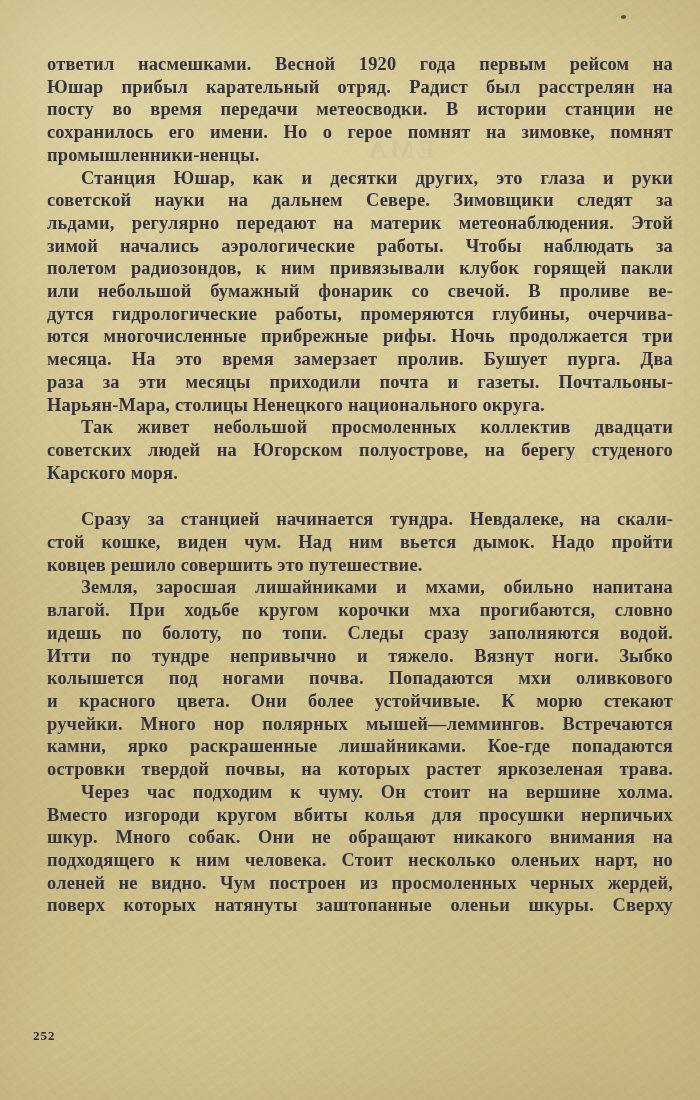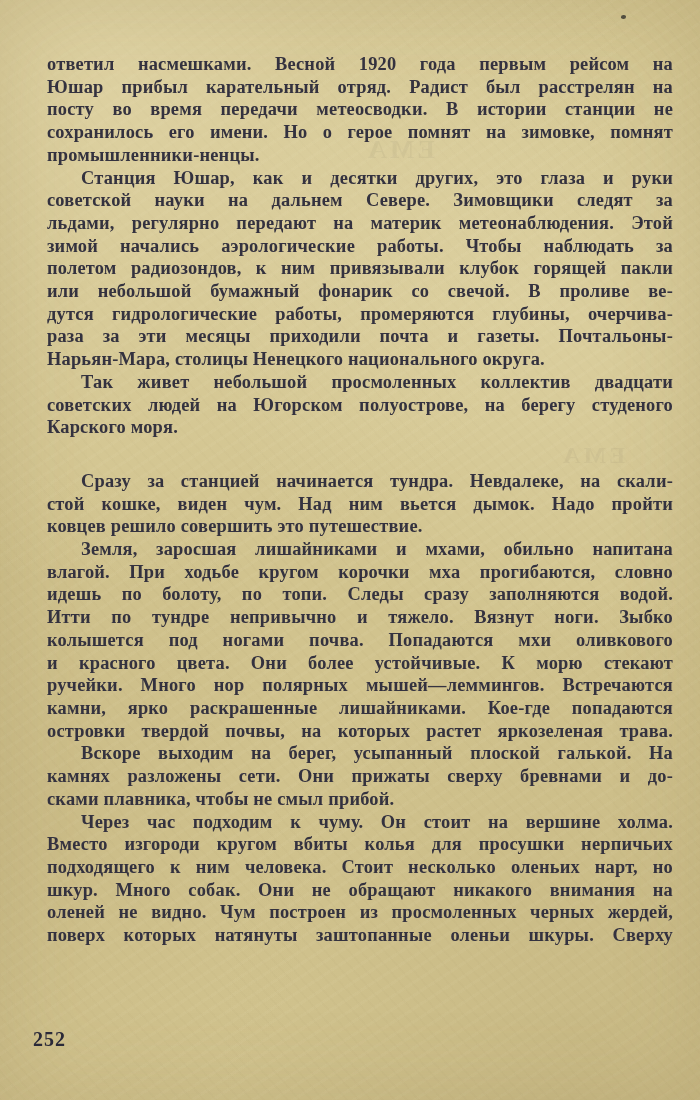--- a/index.html
+++ b/index.html
@@ -29,41 +29,41 @@
     left: 47px;
     top: 53px;
     width: 626px;
     color: var(--ink, #34323f);
     font-size: 18.4px;
     font-weight: 700;
     line-height: 22.7px;
     letter-spacing: 0.2px;
   }
   .section + .section {
-    margin-top: 31px;
+    margin-top: 24px;
   }
   .line {
     text-align: justify;
     text-align-last: left;
     -moz-text-align-last: left;
     white-space: normal;
   }
   .line.just {
     text-align-last: justify;
     -moz-text-align-last: justify;
   }
   .line.indent {
     text-indent: 34px;
   }
   .page-number {
     position: absolute;
     left: 33px;
     top: 1028px;
     color: var(--ink-dark, #2a2938);
-    font-size: 20px;
+    font-size: 13px;
     font-weight: 700;
     letter-spacing: 1px;
   }
   .speck {
     position: absolute;
     left: 621px;
     top: 15px;
     width: 5px;
     height: 4px;
     background: #3c3a33;
@@ -97,20 +97,22 @@
           <div class="line">промышленники-ненцы.</div>
         </div>
         <div class="paragraph">
           <div class="line just indent">Станция Юшар, как и десятки других, это глаза и руки</div>
           <div class="line just">советской науки на дальнем Севере. Зимовщики следят за</div>
           <div class="line just">льдами, регулярно передают на материк метеонаблюдения. Этой</div>
           <div class="line just">зимой начались аэрологические работы. Чтобы наблюдать за</div>
           <div class="line just">полетом радиозондов, к ним привязывали клубок горящей пакли</div>
           <div class="line just">или небольшой бумажный фонарик со свечой. В проливе ве-</div>
           <div class="line just">дутся гидрологические работы, промеряются глубины, очерчива-</div>
+          <div class="line just">ются многочисленные прибрежные рифы. Ночь продолжается три</div>
+          <div class="line just">месяца. На это время замерзает пролив. Бушует пурга. Два</div>
           <div class="line just">раза за эти месяцы приходили почта и газеты. Почтальоны-</div>
           <div class="line">Нарьян-Мара, столицы Ненецкого национального округа.</div>
         </div>
         <div class="paragraph">
           <div class="line just indent">Так живет небольшой просмоленных коллектив двадцати</div>
           <div class="line just">советских людей на Югорском полуострове, на берегу студеного</div>
           <div class="line">Карского моря.</div>
         </div>
       </div>
       <div class="section">
@@ -124,29 +126,24 @@
           <div class="line just">влагой. При ходьбе кругом корочки мха прогибаются, словно</div>
           <div class="line just">идешь по болоту, по топи. Следы сразу заполняются водой.</div>
           <div class="line just">Итти по тундре непривычно и тяжело. Вязнут ноги. Зыбко</div>
           <div class="line just">колышется под ногами почва. Попадаются мхи оливкового</div>
           <div class="line just">и красного цвета. Они более устойчивые. К морю стекают</div>
           <div class="line just">ручейки. Много нор полярных мышей—леммингов. Встречаются</div>
           <div class="line just">камни, ярко раскрашенные лишайниками. Кое-где попадаются</div>
           <div class="line just">островки твердой почвы, на которых растет яркозеленая трава.</div>
         </div>
         <div class="paragraph">
-          <div class="line just indent">Вскоре выходим на берег, усыпанный плоской галькой. На</div>
-          <div class="line just">камнях разложены сети. Они прижаты сверху бревнами и до-</div>
-          <div class="line">сками плавника, чтобы не смыл прибой.</div>
-        </div>
-        <div class="paragraph">
           <div class="line just indent">Через час подходим к чуму. Он стоит на вершине холма.</div>
           <div class="line just">Вместо изгороди кругом вбиты колья для просушки нерпичьих</div>
+          <div class="line just">шкур. Много собак. Они не обращают никакого внимания на</div>
           <div class="line just">подходящего к ним человека. Стоит несколько оленьих нарт, но</div>
-          <div class="line just">шкур. Много собак. Они не обращают никакого внимания на</div>
           <div class="line just">оленей не видно. Чум построен из просмоленных черных жердей,</div>
           <div class="line just">поверх которых натянуты заштопанные оленьи шкуры. Сверху</div>
         </div>
       </div>
     </div>
   <div class="ghost ghost-1">ЕМА</div>
   <div class="ghost ghost-2">ЕМА</div>
   <div class="speck"></div>
   <div class="page-number">252</div>
 </div>

